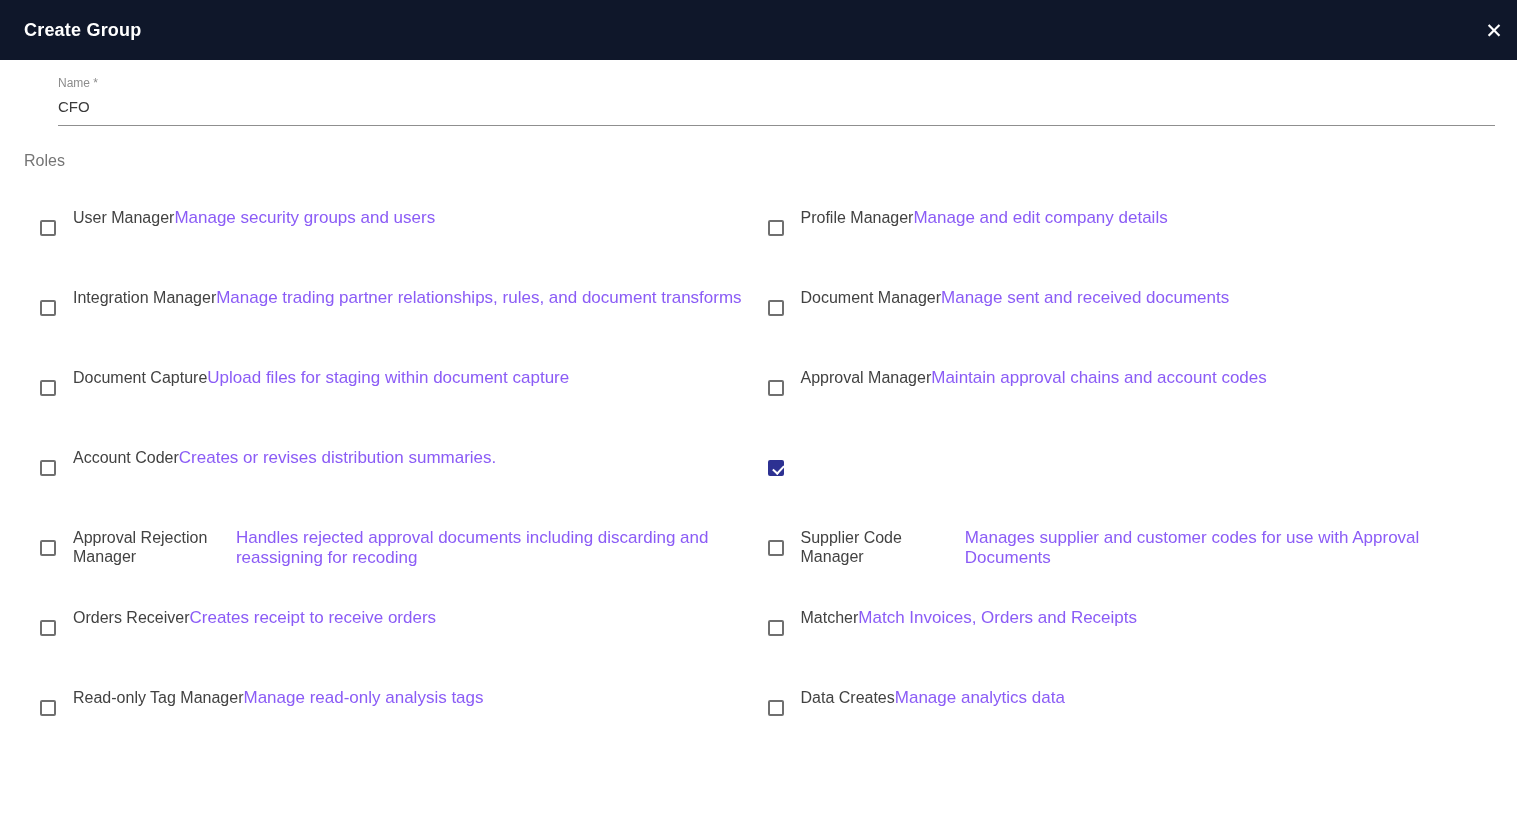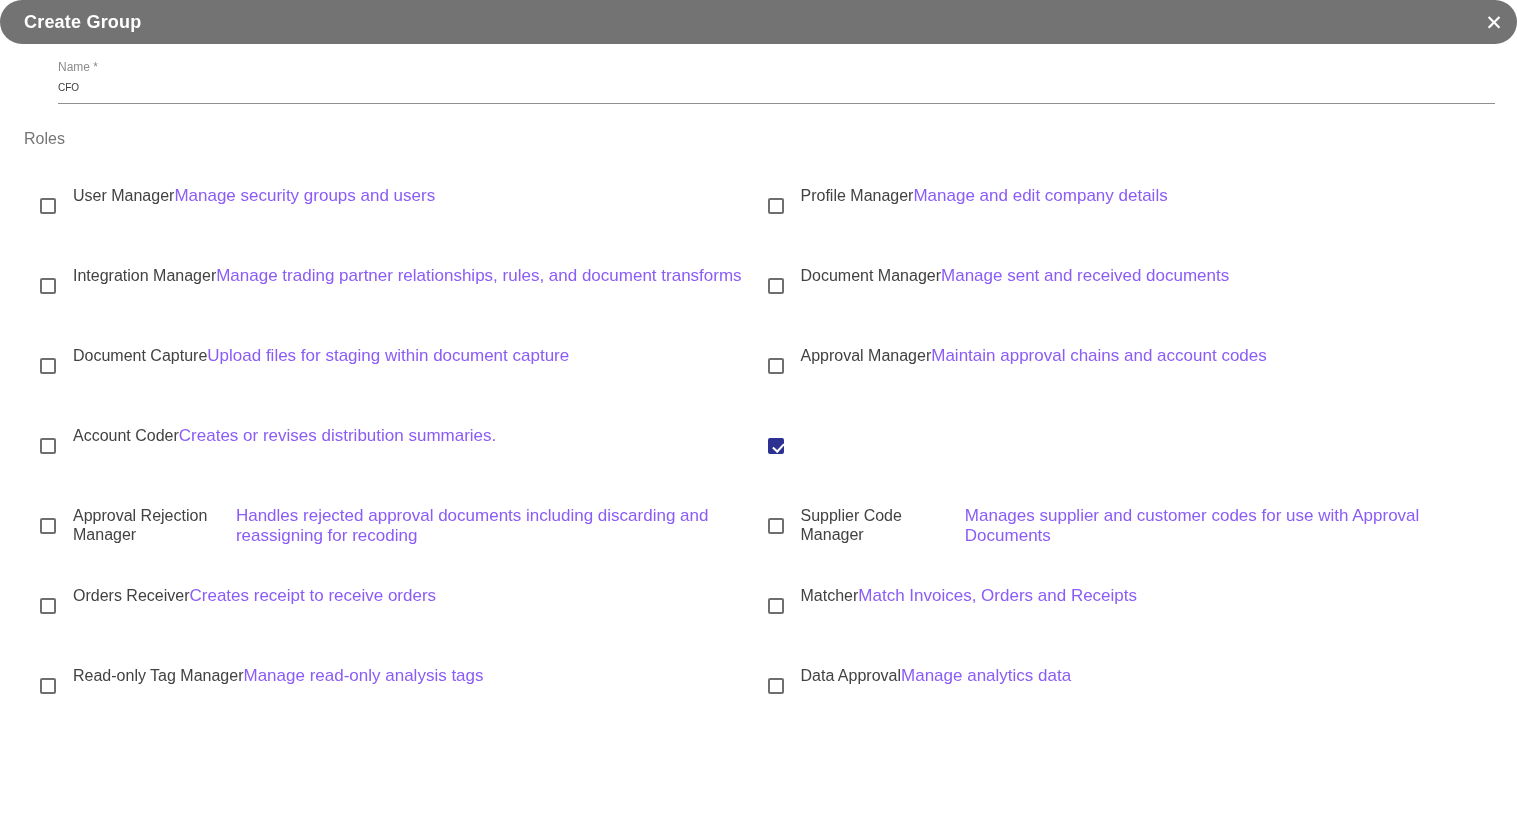--- a/index.html
+++ b/index.html
@@ -6,28 +6,27 @@
   html, body { width: 1517px; height: 824px; overflow: hidden; }
   body {
     font-family: "Liberation Sans", "DejaVu Sans", sans-serif;
     background: #ffffff;
     color: #3a3a3a;
   }
   .dialog { width: 100%; height: 100%; display: flex; flex-direction: column; background:#fff; }
 
   
   .header {
-    height: 44px;
-    background: #737373;
+    height: 60px;
+    background: #0f172a;
     display: flex;
     align-items: center;
     padding: 0 24px;
     position: relative;
     flex: 0 0 auto;
-    border-radius: 25px;
   }
   .header-title {
     color: #ffffff;
     font-size: 18px;
     font-weight: bold;
     letter-spacing: 0.2px;
   }
   .close-btn {
     position: absolute;
     right: 6px;
@@ -47,21 +46,21 @@
   
   .content { padding: 16px 22px 0 24px; flex: 1 1 auto; }
 
   .field { margin-bottom: 20px; margin-left: 34px; }
   .field-label {
     font-size: 12px;
     color: #8c8c8c;
     margin-bottom: 8px;
   }
   .field-value {
-    font-size: 10px;
+    font-size: 15px;
     color: #3a3a3a;
     padding-bottom: 10px;
     border-bottom: 1px solid #8f8f8f;
     min-height: 19px;
     cursor: text;
     width: 100%;
   }
 
   .roles-label {
     font-size: 16px;
@@ -230,21 +229,21 @@
       <div class="role-item">
         <span class="checkbox"></span>
         <span class="role-texts">
           <span class="role-name">Read-only Tag Manager</span>
           <span class="role-desc">Manage read-only analysis tags</span>
         </span>
       </div>
       <div class="role-item">
         <span class="checkbox"></span>
         <span class="role-texts">
-          <span class="role-name">Data Approval</span>
+          <span class="role-name">Data Creates</span>
           <span class="role-desc">Manage analytics data</span>
         </span>
       </div>
 
     </div>
   </div>
 
 </div>
 
 </body></html>

